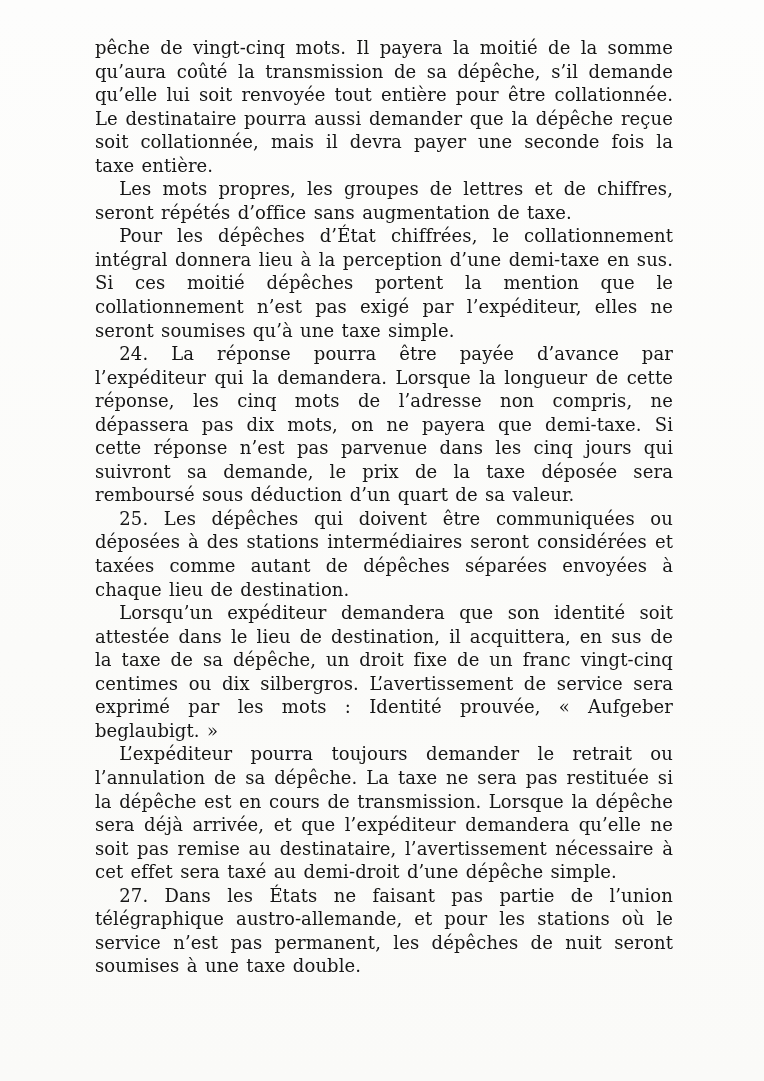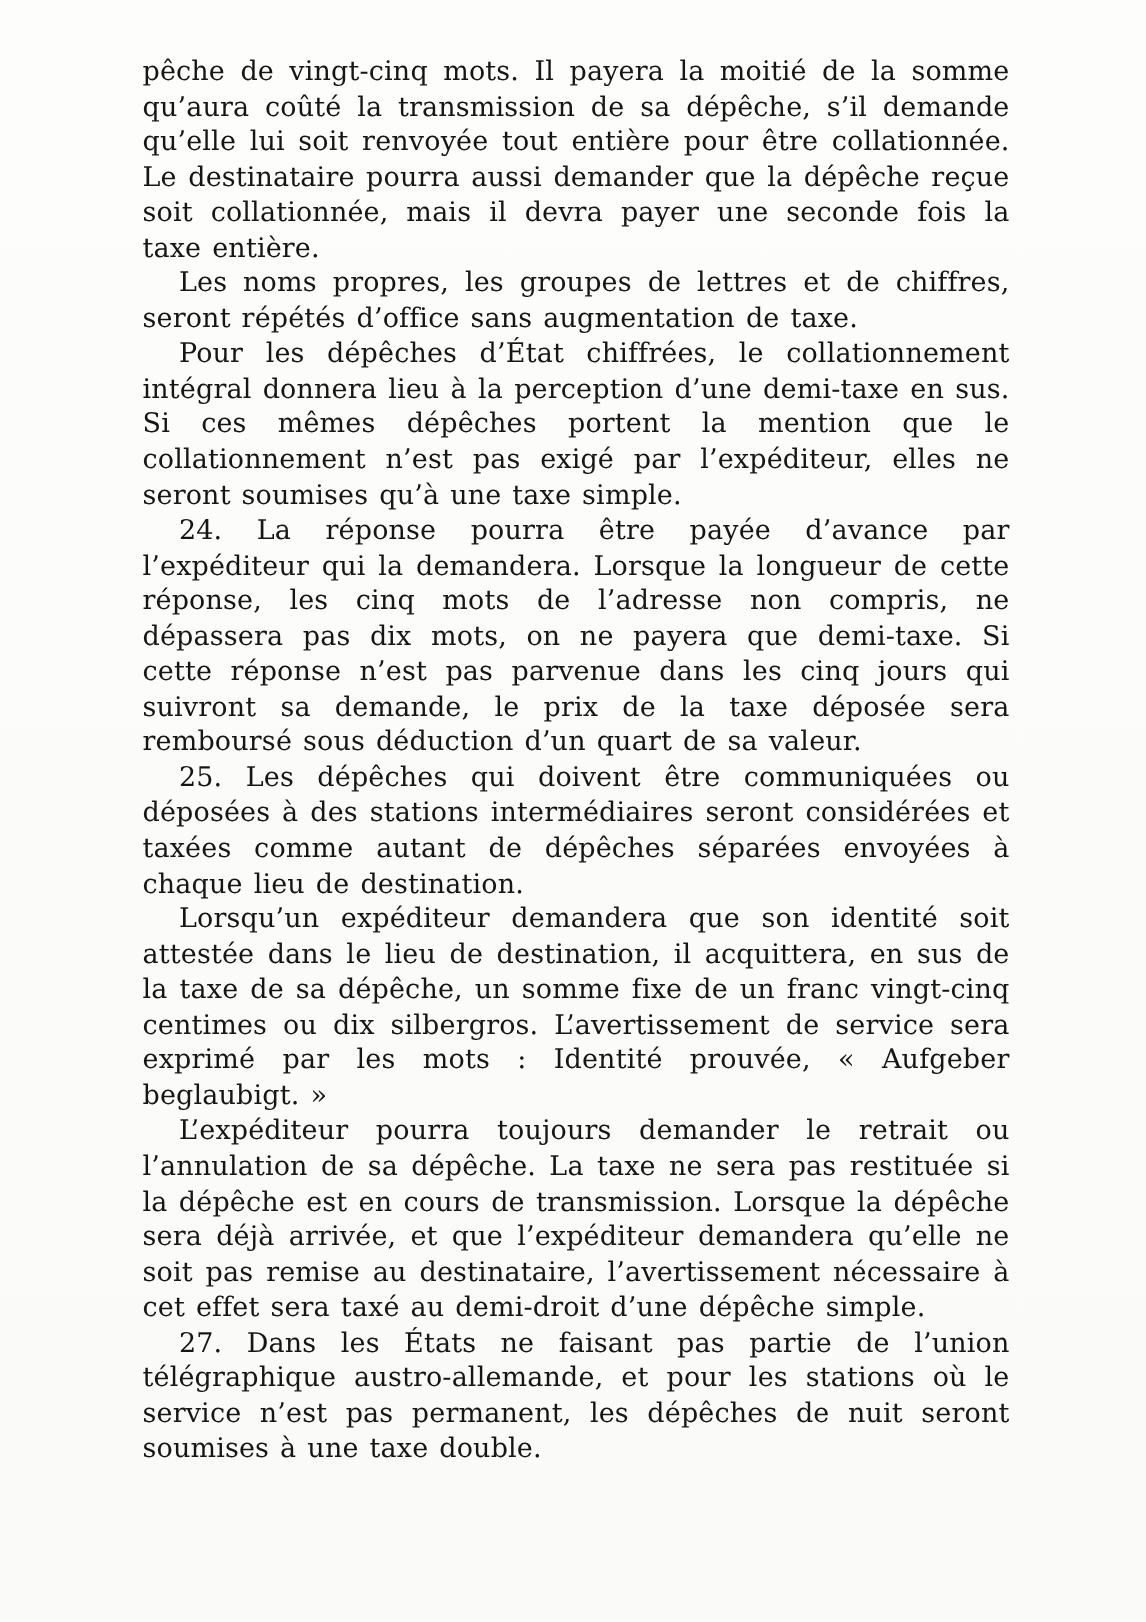--- a/index.html
+++ b/index.html
@@ -39,21 +39,21 @@
   }
   .para .italic {
   }
 </style>
 </head>
 <body>
 
 <div class="page">
   <div class="text-block">
     <p class="para no-indent">pêche de vingt-cinq mots. Il payera la moitié de la somme qu’aura coûté la transmission de sa dépêche, s’il demande qu’elle lui soit renvoyée tout entière pour être collationnée. Le destinataire pourra aussi demander que la dépêche reçue soit collationnée, mais il devra payer une seconde fois la taxe entière.</p>
-    <p class="para">Les noms propres, les groupes de lettres et de chiffres, seront répétés d’office sans augmentation de taxe.</p>
-    <p class="para">Pour les dépêches d’État chiffrées, le collationnement intégral donnera lieu à la perception d’une demi-taxe en sus. Si ces mêmes dépêches portent la mention que le collationnement n’est pas exigé par l’expéditeur, elles ne seront soumises qu’à une taxe simple.</p>
+    <p class="para">Les mots propres, les groupes de lettres et de chiffres, seront répétés d’office sans augmentation de taxe.</p>
+    <p class="para">Pour les dépêches d’État chiffrées, le collationnement intégral donnera lieu à la perception d’une demi-taxe en sus. Si ces moitié dépêches portent la mention que le collationnement n’est pas exigé par l’expéditeur, elles ne seront soumises qu’à une taxe simple.</p>
     <p class="para">24. La réponse pourra être payée d’avance par l’expéditeur qui la demandera. Lorsque la longueur de cette réponse, les cinq mots de l’adresse non compris, ne dépassera pas dix mots, on ne payera que demi-taxe. Si cette réponse n’est pas parvenue dans les cinq jours qui suivront sa demande, le prix de la taxe déposée sera remboursé sous déduction d’un quart de sa valeur.</p>
     <p class="para">25. Les dépêches qui doivent être communiquées ou déposées à des stations intermédiaires seront considérées et taxées comme autant de dépêches séparées envoyées à chaque lieu de destination.</p>
-    <p class="para"><span>Lorsqu’un expéditeur demandera que son identité soit attestée dans le lieu de destination, il acquittera, en sus de la taxe de sa dépêche, un somme fixe de un franc vingt-cinq centimes ou dix silbergros. L’avertissement de service sera exprimé par les mots : </span><span class="italic">Identité prouvée,</span><span> « Aufgeber beglaubigt. »</span></p>
+    <p class="para"><span>Lorsqu’un expéditeur demandera que son identité soit attestée dans le lieu de destination, il acquittera, en sus de la taxe de sa dépêche, un droit fixe de un franc vingt-cinq centimes ou dix silbergros. L’avertissement de service sera exprimé par les mots : </span><span class="italic">Identité prouvée,</span><span> « Aufgeber beglaubigt. »</span></p>
     <p class="para">L’expéditeur pourra toujours demander le retrait ou l’annulation de sa dépêche. La taxe ne sera pas restituée si la dépêche est en cours de transmission. Lorsque la dépêche sera déjà arrivée, et que l’expéditeur demandera qu’elle ne soit pas remise au destinataire, l’avertissement nécessaire à cet effet sera taxé au demi-droit d’une dépêche simple.</p>
     <p class="para">27. Dans les États ne faisant pas partie de l’union télégraphique austro-allemande, et pour les stations où le service n’est pas permanent, les dépêches de nuit seront soumises à une taxe double.</p>
   </div>
 </div>
 
 </body></html>

